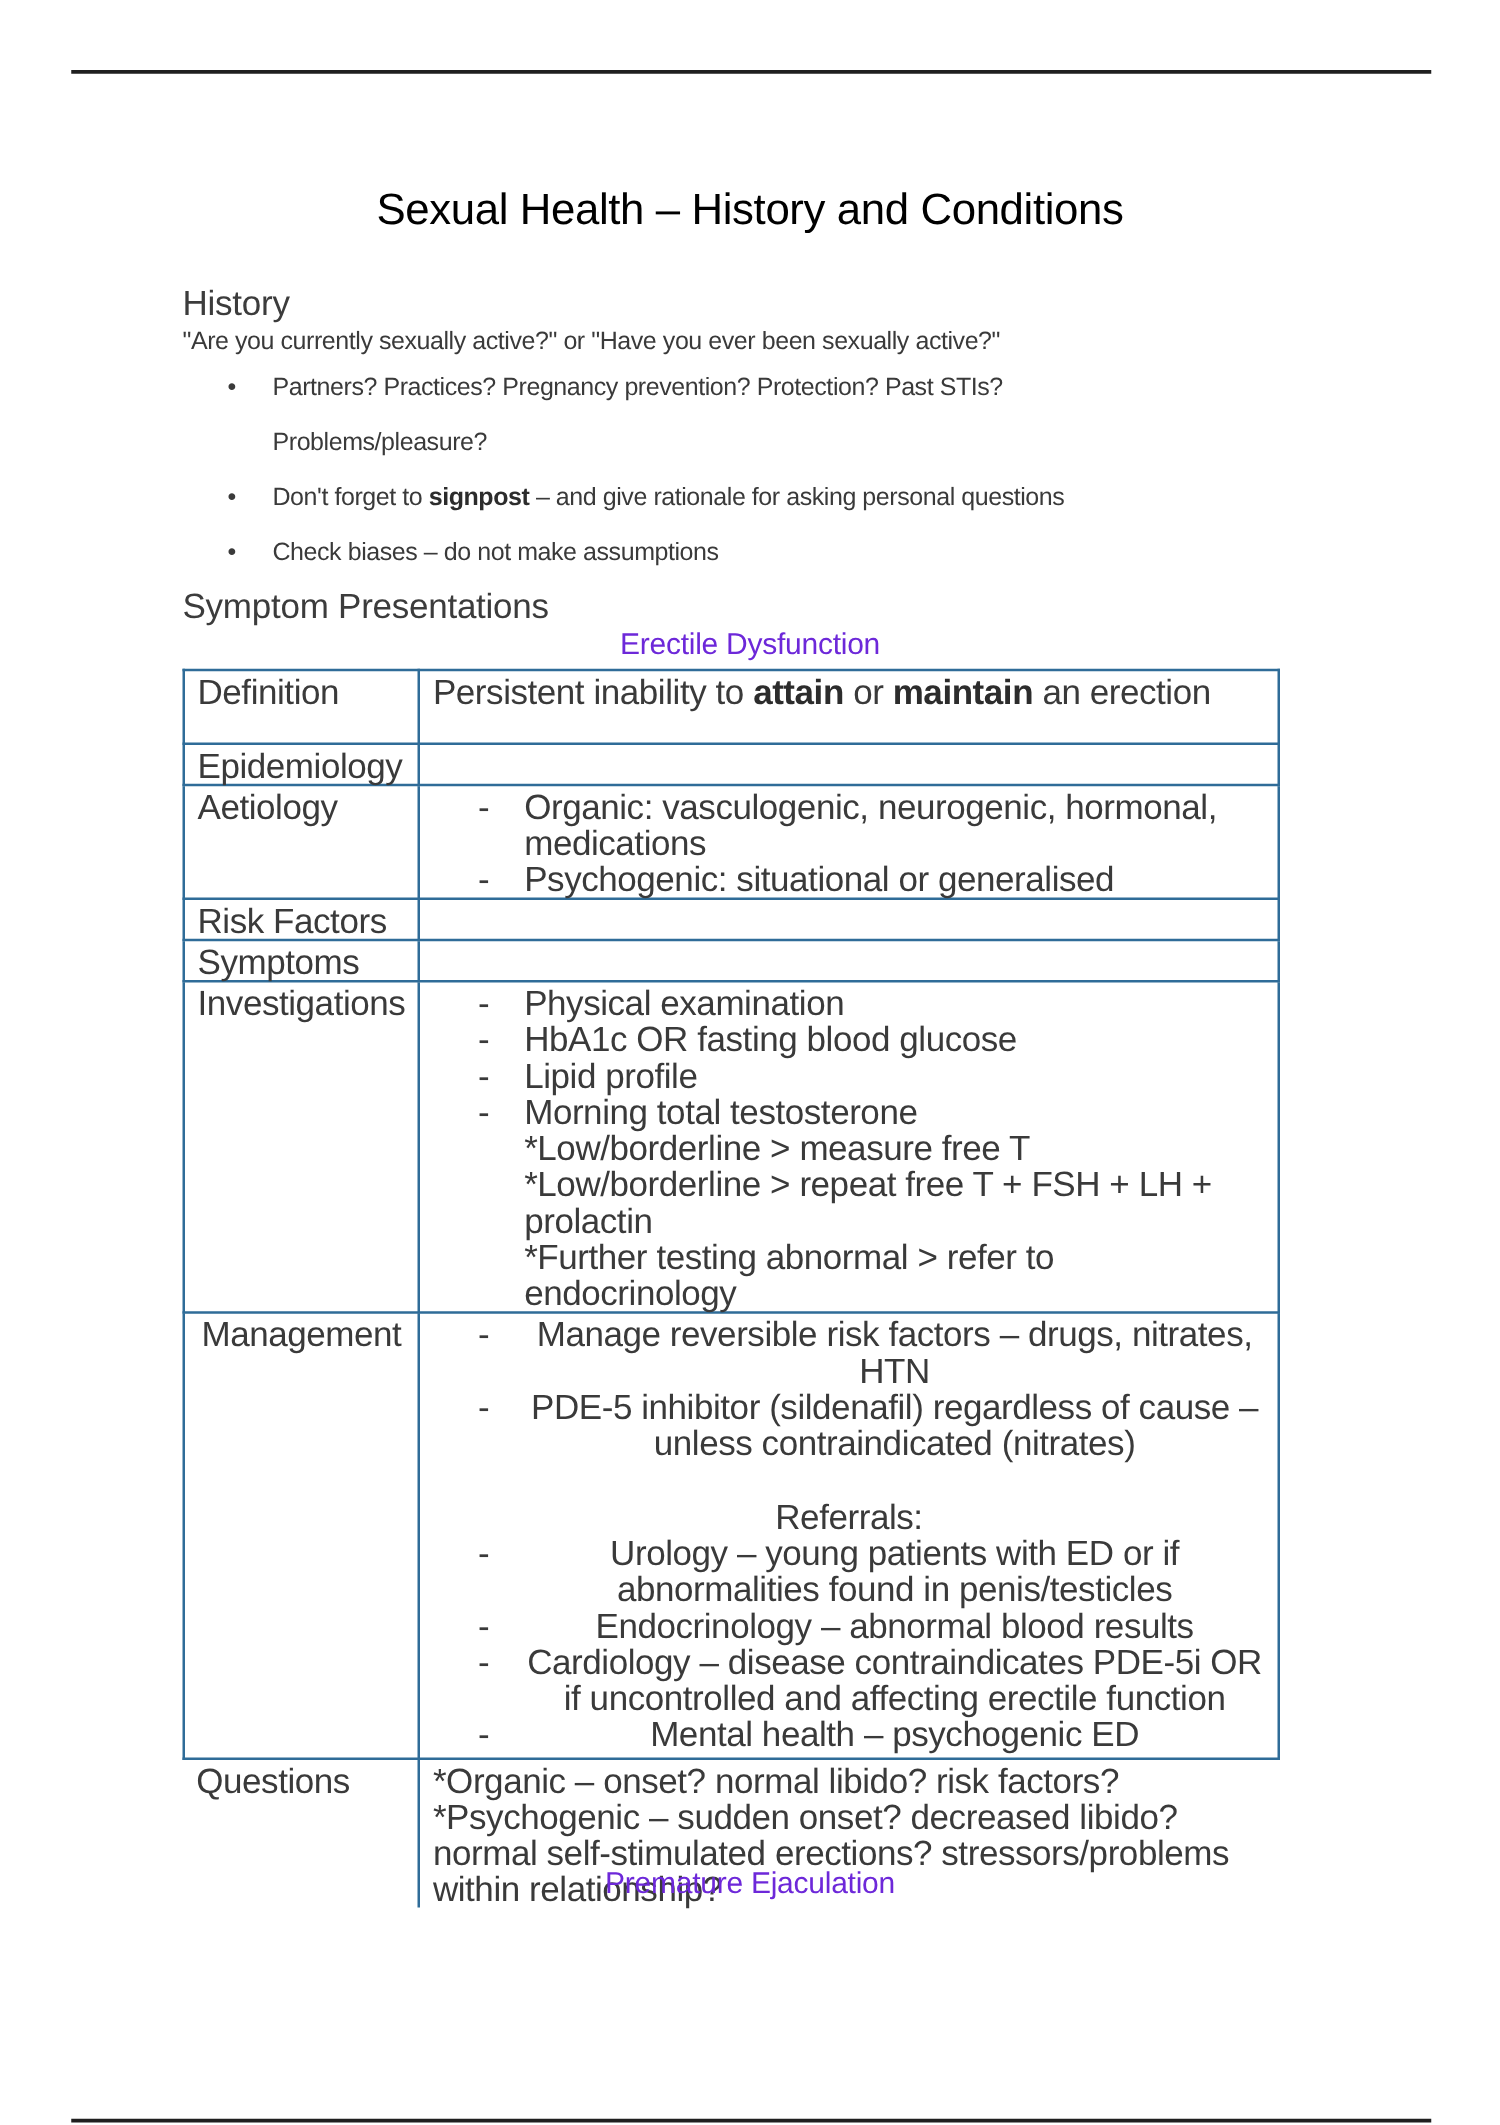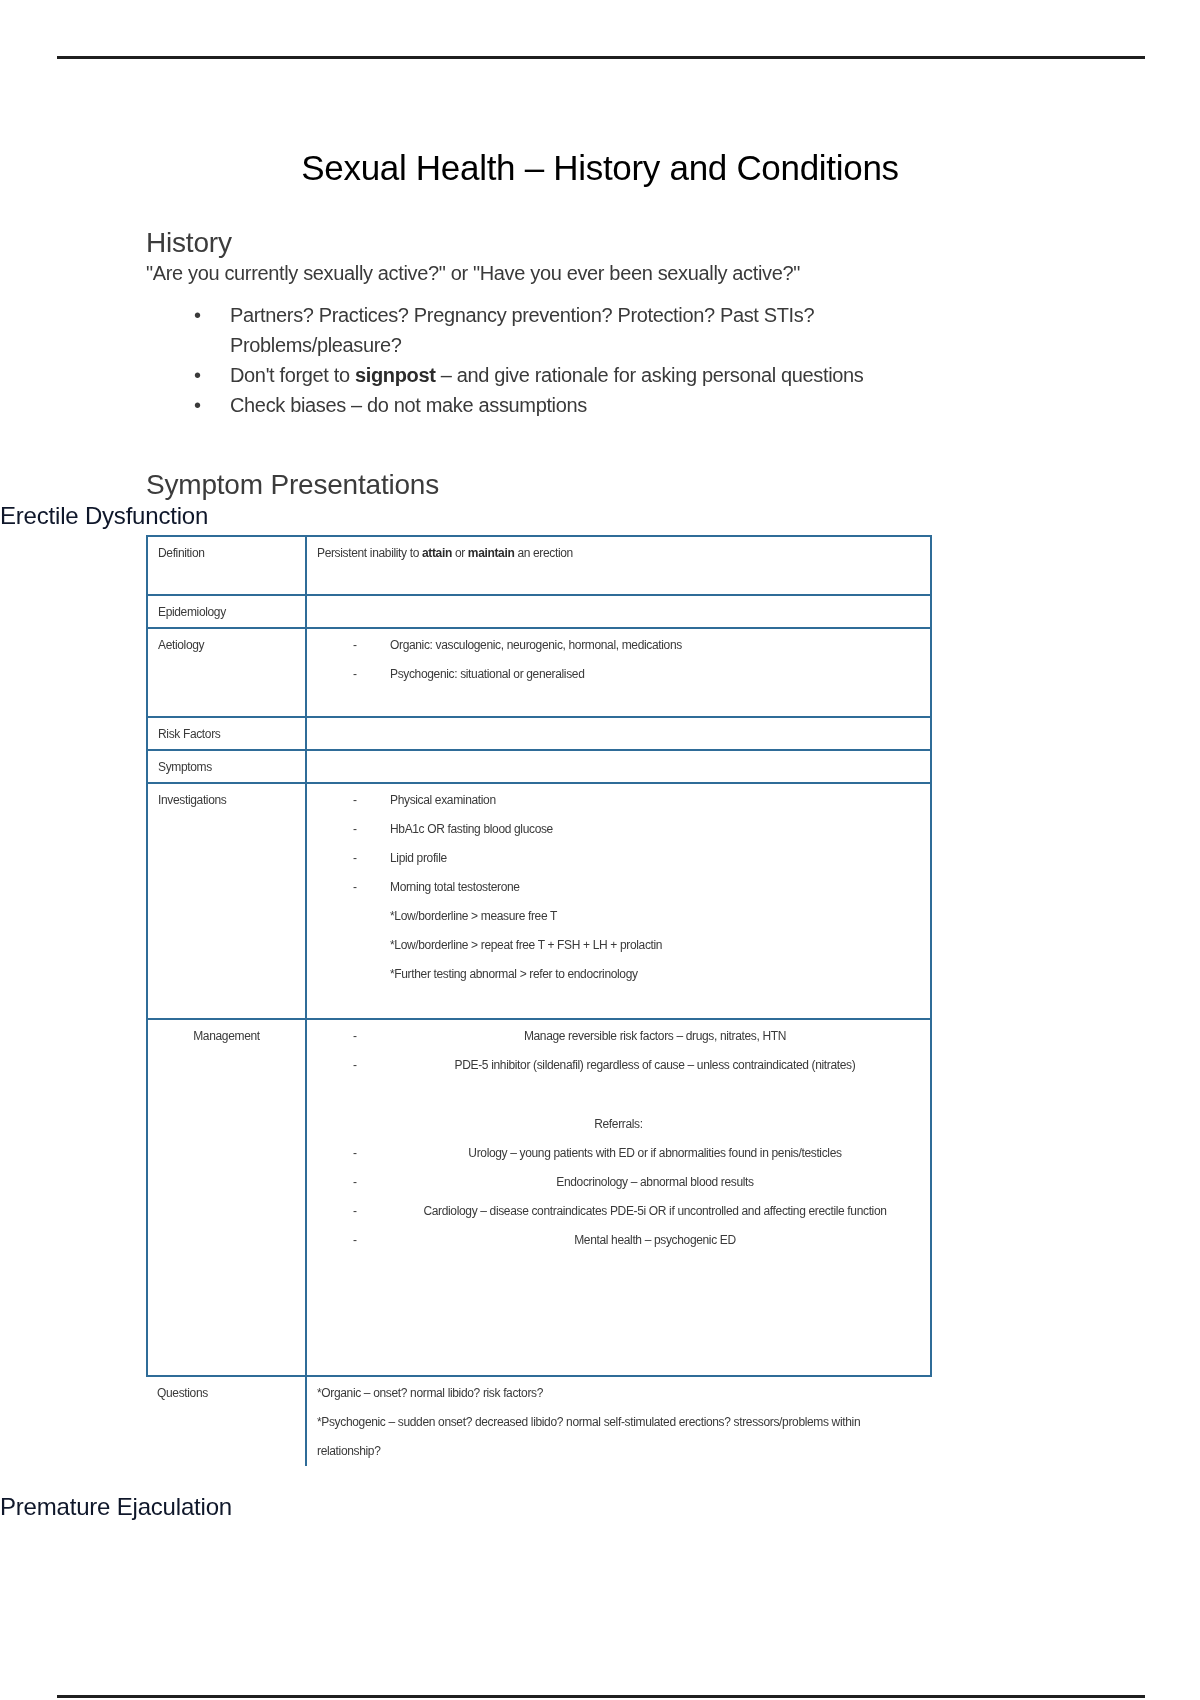--- a/index.html
+++ b/index.html
@@ -17,38 +17,38 @@
     font-size: 35px; color: #000000; letter-spacing: -0.3px;
   }
   .h2 { position: absolute; left: 146px; font-size: 28px; color: #3c3c3c; letter-spacing: -0.2px; }
   .h2.history { top: 227px; }
   .h2.symptoms { top: 469px; }
 
   .body-text { position: absolute; left: 146px; font-size: 20px; letter-spacing: -0.35px; line-height: 30px; }
   .intro { top: 258px; }
 
   ul.bullets {
-    position: absolute; top: 288px; left: 146px; margin: 12px; padding: 0; list-style: none;
-    font-size: 20px; line-height: 30px; letter-spacing: -0.35px; width: 820px;
+    position: absolute; top: 288px; left: 146px; margin: 0; padding: 0; list-style: none;
+    font-size: 20px; line-height: 44px; letter-spacing: -0.35px; width: 820px;
   }
   ul.bullets li { position: relative; padding-left: 72px; }
   ul.bullets li::before {
     content: "•"; position: absolute; left: 36px; top: 0; font-size: 20px;
   }
 
   .sub-title {
-    position: absolute; left: 0; width: 1200px; text-align: left;
-    font-size: 24px; color: #0f172a; letter-spacing: -0.2px;
+    position: absolute; left: 0; width: 1200px; text-align: center;
+    font-size: 24px; color: #6d28d9; letter-spacing: -0.2px;
   }
   .sub-title.ed { top: 502px; }
   .sub-title.pe { top: 1493px; }
 
   table.cond {
-    position: absolute; top: 535px; left: 146px; width: 786px;
-    border-collapse: collapse; font-size: 12px; letter-spacing: -0.35px; line-height: 29px;
+    position: absolute; top: 535px; left: 146px; width: 878px;
+    border-collapse: collapse; font-size: 28px; letter-spacing: -0.35px; line-height: 29px;
   }
   table.cond td { border: 2px solid #2f6c98; vertical-align: top; padding: 2px 10px 0 10px; }
   table.cond td.label { width: 137px; }
   table.cond tr.q td { border: none; }
   table.cond tr.q td.label { border-right: 2px solid #2f6c98; }
 
   .dash-list { margin: 0; padding: 0; list-style: none; }
   .dash-list li { position: relative; padding-left: 73px; }
   .dash-list li::before { content: "-"; position: absolute; left: 36px; top: 0; }
   .note { padding-left: 73px; }

